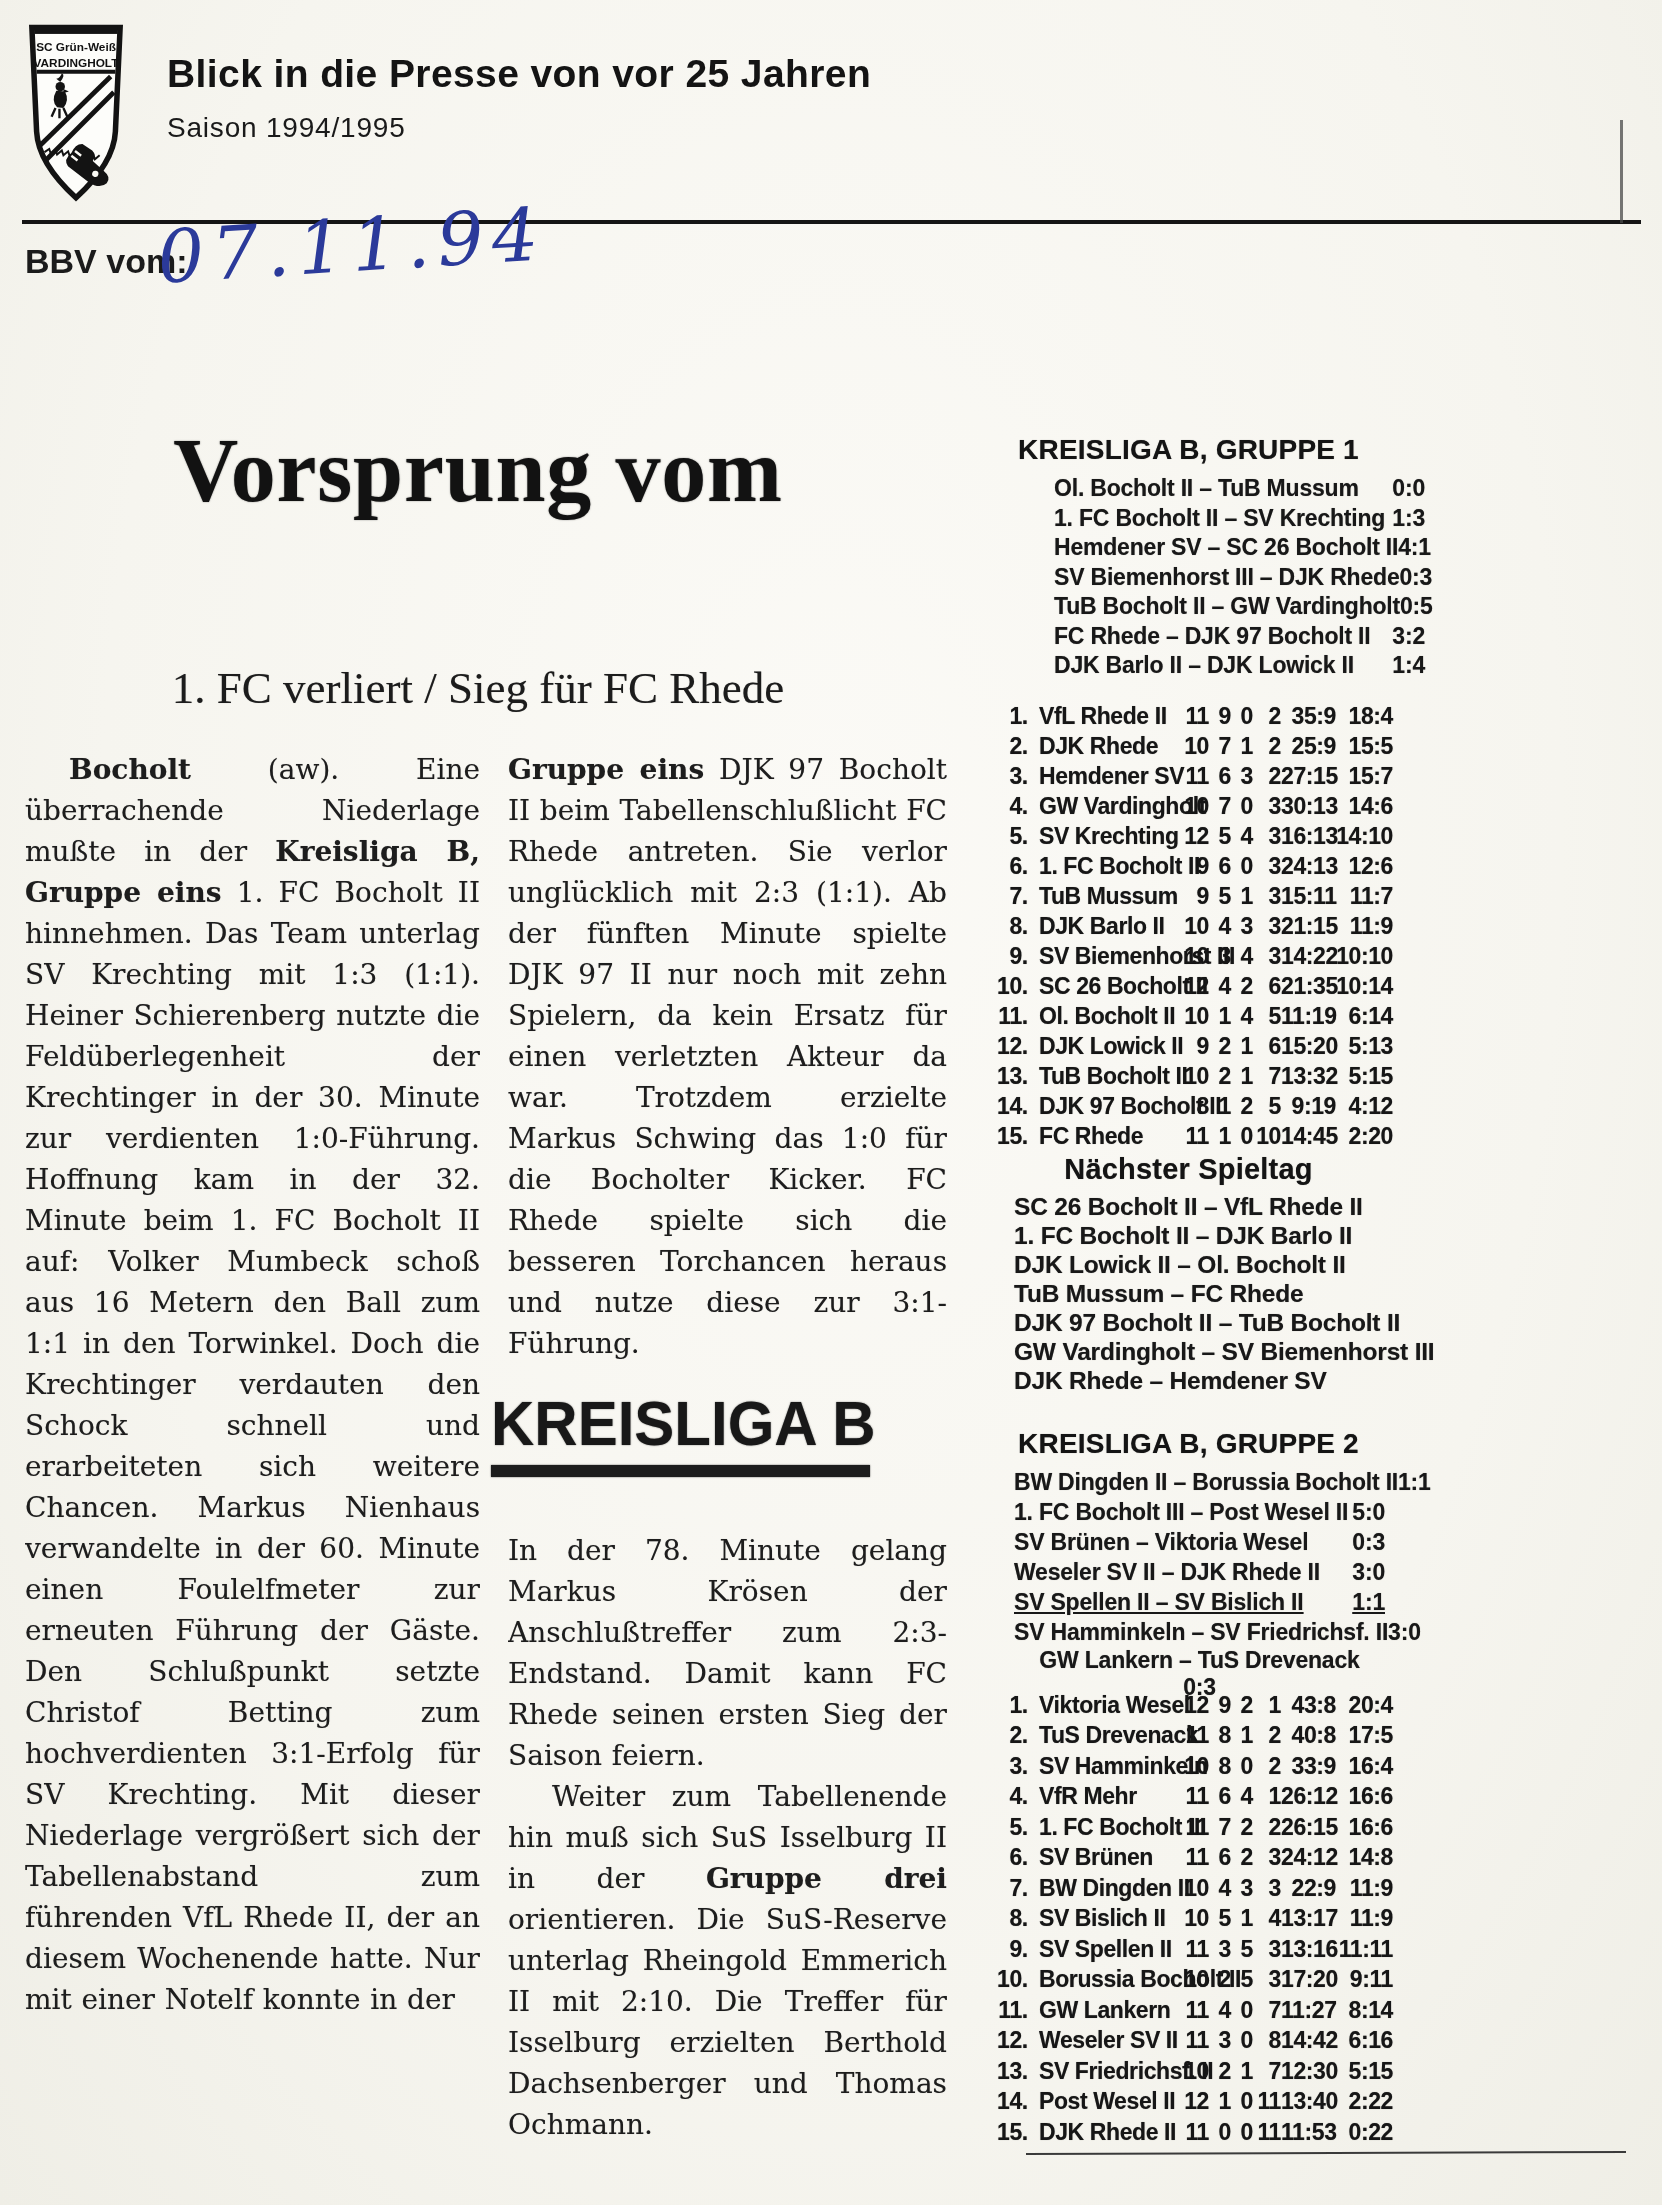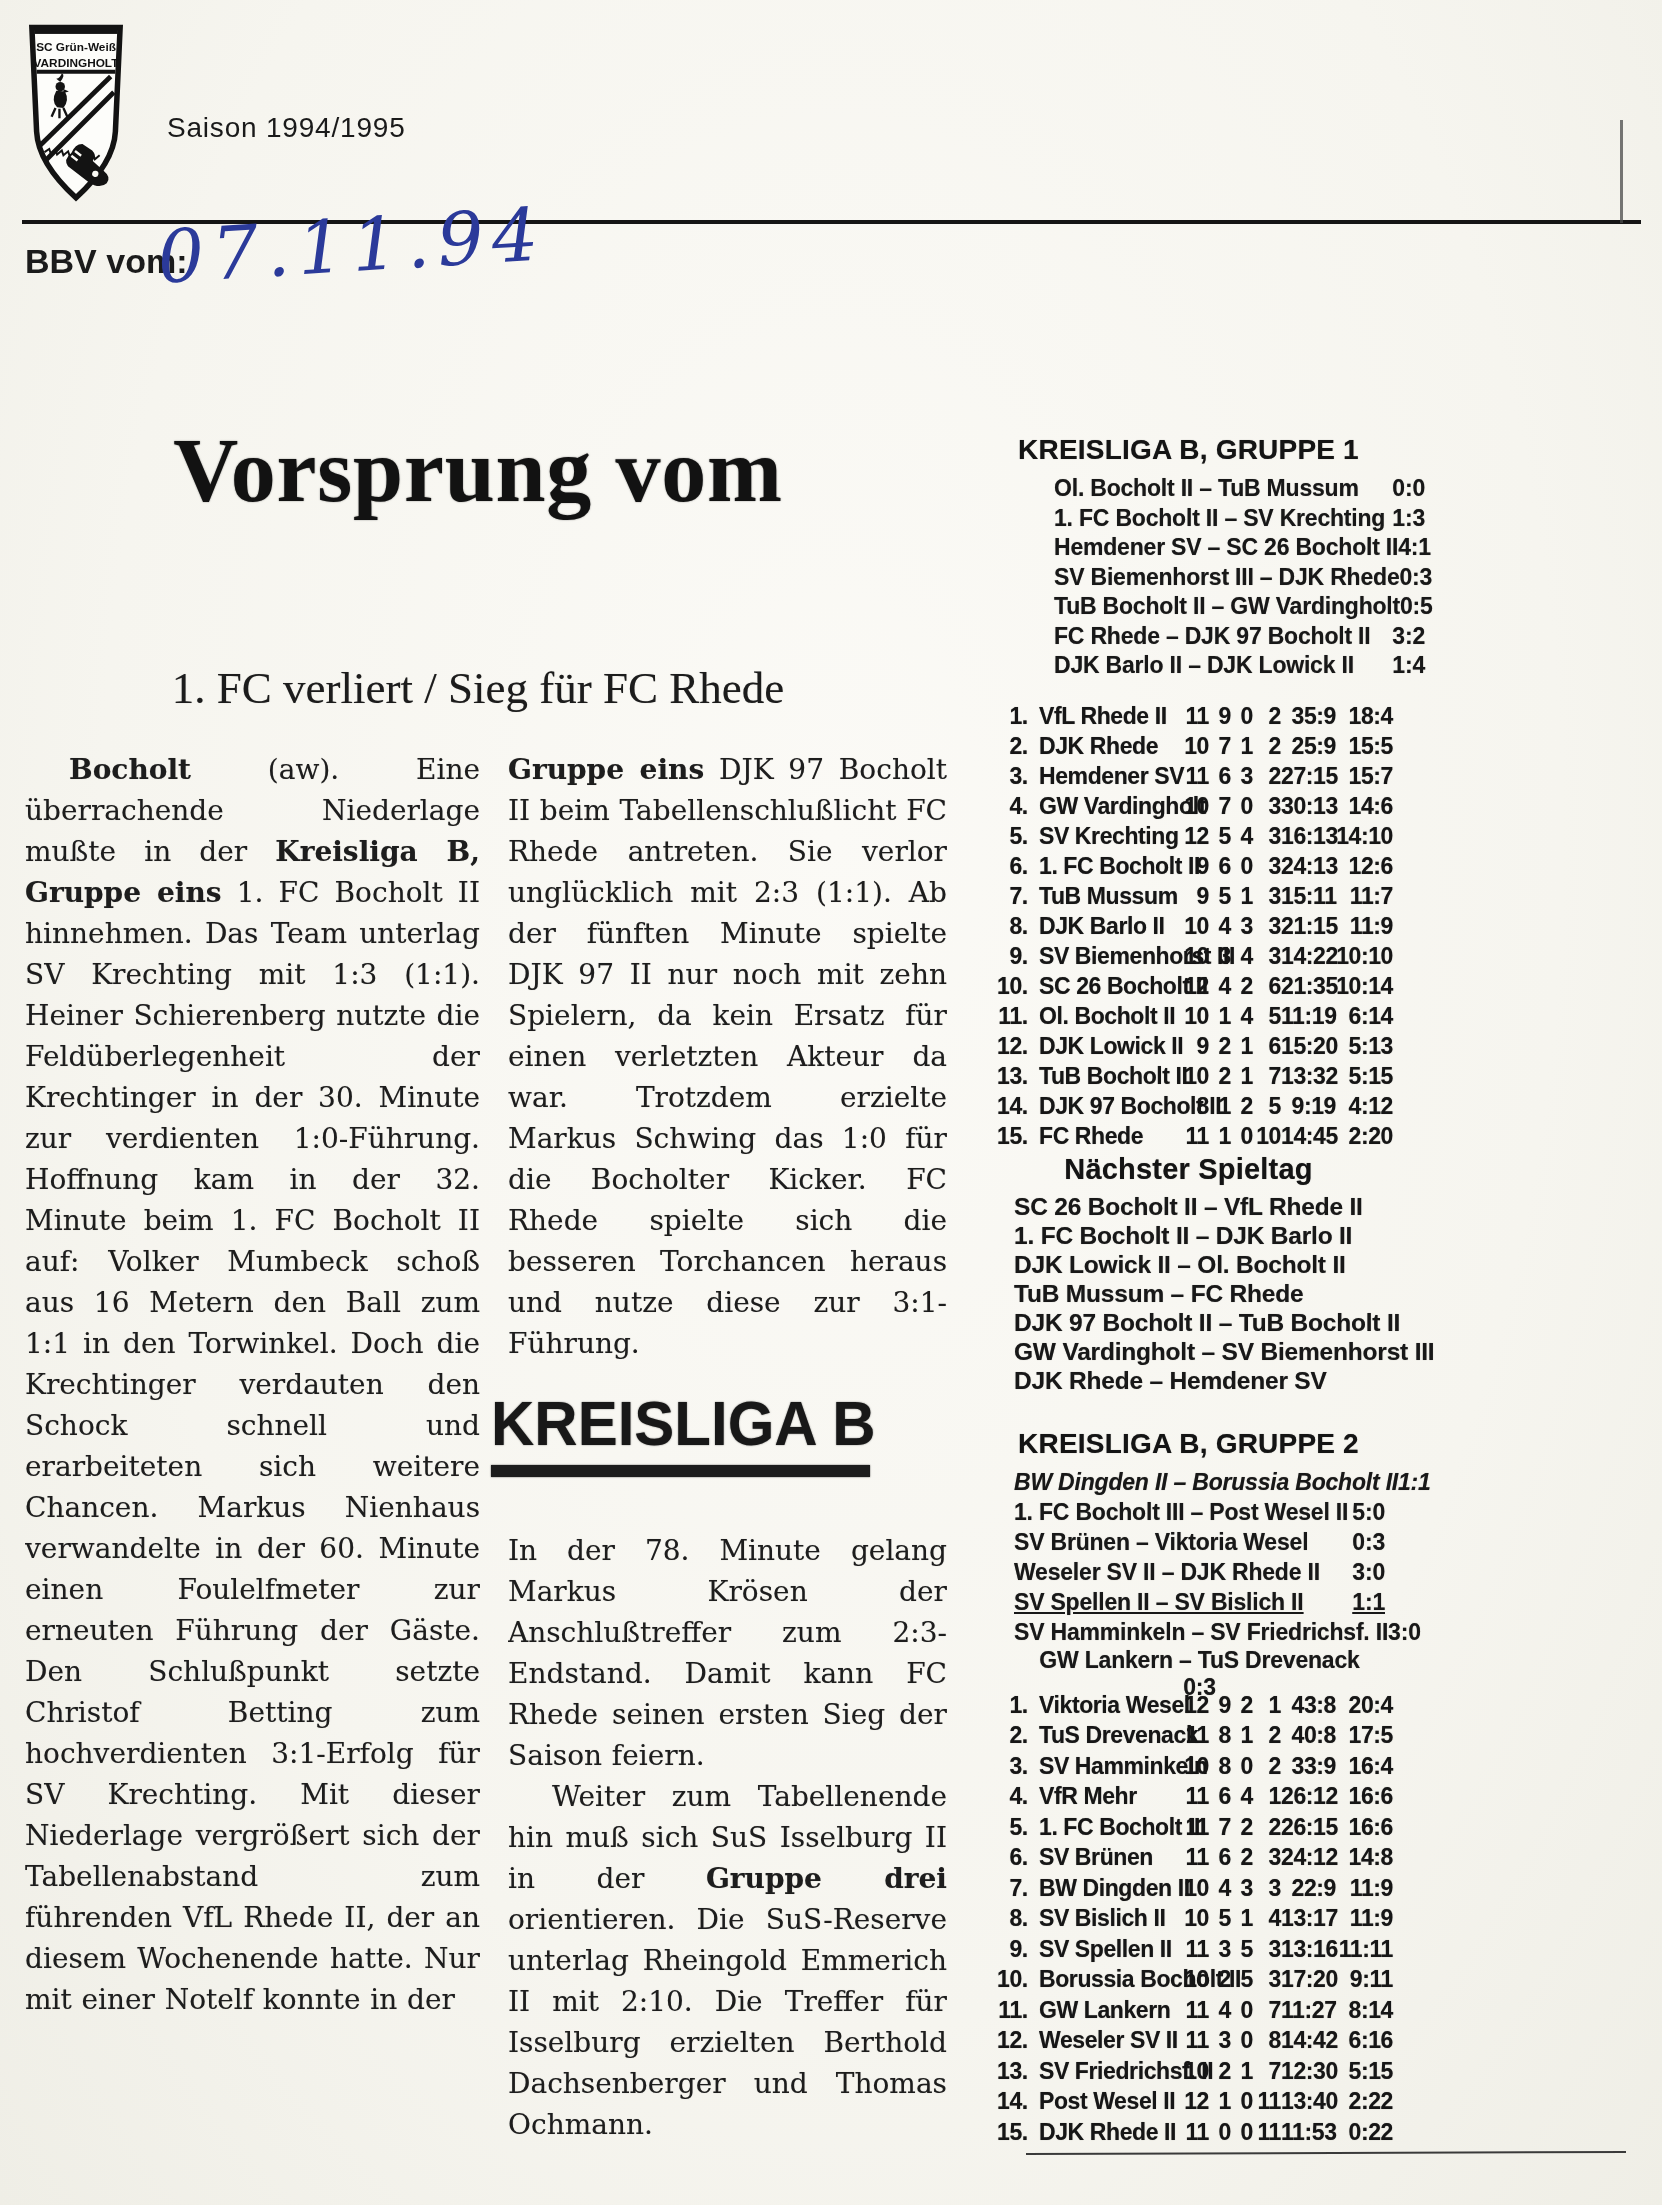--- a/index.html
+++ b/index.html
@@ -101,20 +101,21 @@
       <path d="M41 88 q-7 13 1 21 l8 1 q8 -10 2 -21 z"></path>
       <path d="M40 110 l-5 11 M45 111 l0 12 M50 110 l5 11" stroke="#131313" stroke-width="3" fill="none"></path>
     </g>
     <g transform="translate(56,150) rotate(14)">
       <path d="M8 16 q-8 10 0 17 l30 13 q16 6 23 -4 q4 -9 -7 -14 l-17 -9 q3 -9 -4 -13 l-14 -5 q-9 2 -11 15 z" fill="#131313"></path>
       <path d="M12 12 l9 4 M9 19 l9 4" stroke="#fbfaf5" stroke-width="3"></path>
       <circle cx="44" cy="34" r="4" fill="#fbfaf5"></circle>
     </g>
   </svg>
 
+  <div class="abs mast-title" style="left:167px;top:52px;">Blick in die Presse von vor 25 Jahren</div>
   <div class="abs mast-sub" style="left:167px;top:112px;">Saison 1994/1995</div>
   <div class="abs rule" style="left:22px;top:220px;width:1619px;height:4px;"></div>
   <div class="abs scan-tick" style="left:1620px;top:120px;width:3.2px;height:103px;"></div>
   <div class="abs stamp-label" style="left:25px;top:242px;">BBV vom:</div>
   <div class="abs stamp-date" style="left:155px;top:215px;">07.11.94</div>
 
   <div class="abs headline" style="left:24px;top:426px;width:908px;">Vorsprung vom</div>
   <div class="abs subheadline" style="left:24px;top:662px;width:908px;">1. FC verliert / Sieg für FC Rhede</div>
 
   <div class="abs body-text" style="left:25px;top:749px;width:455px;height:1453px;overflow:hidden;">
@@ -357,21 +358,21 @@
 
       <div class="fixrow">GW Vardingholt – SV Biemenhorst III</div>
 
       <div class="fixrow">DJK Rhede – Hemdener SV</div>
     </div>
 
   <div class="abs col-title" style="left:995px;top:1428px;width:387px;">KREISLIGA B, GRUPPE 2</div>
 
   <div class="abs results" style="left:1014px;top:1467px;width:371px;">
 
-      <div class="rrow" style="height:30px;font-style:italic;">
+      <div class="rrow" style="height:30px;">
         <span class="match">BW Dingden II – Borussia Bocholt II</span>
         <span class="score">1:1</span>
       </div>
 
       <div class="rrow" style="height:30px;">
         <span class="match">1. FC Bocholt III – Post Wesel II</span>
         <span class="score">5:0</span>
       </div>
 
       <div class="rrow" style="height:30px;">

